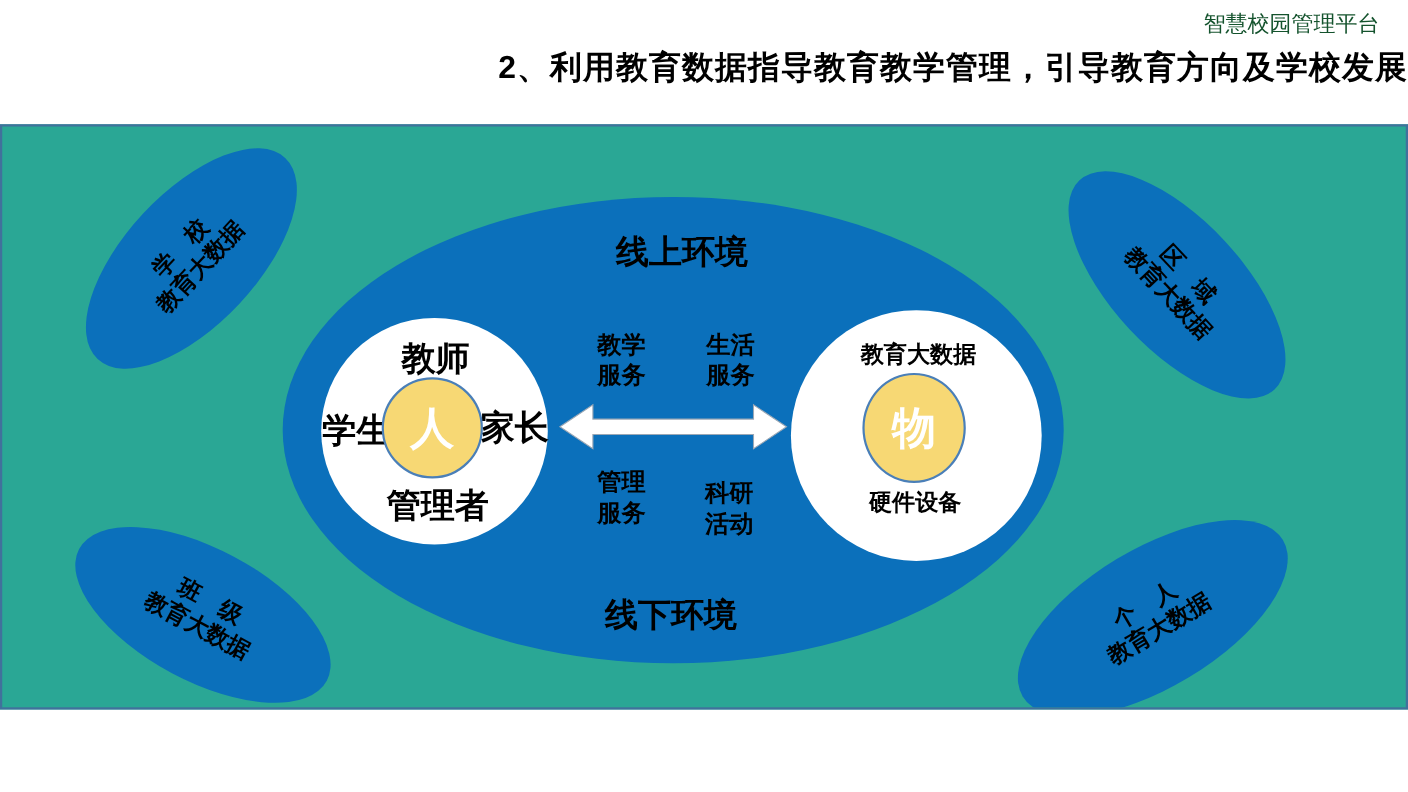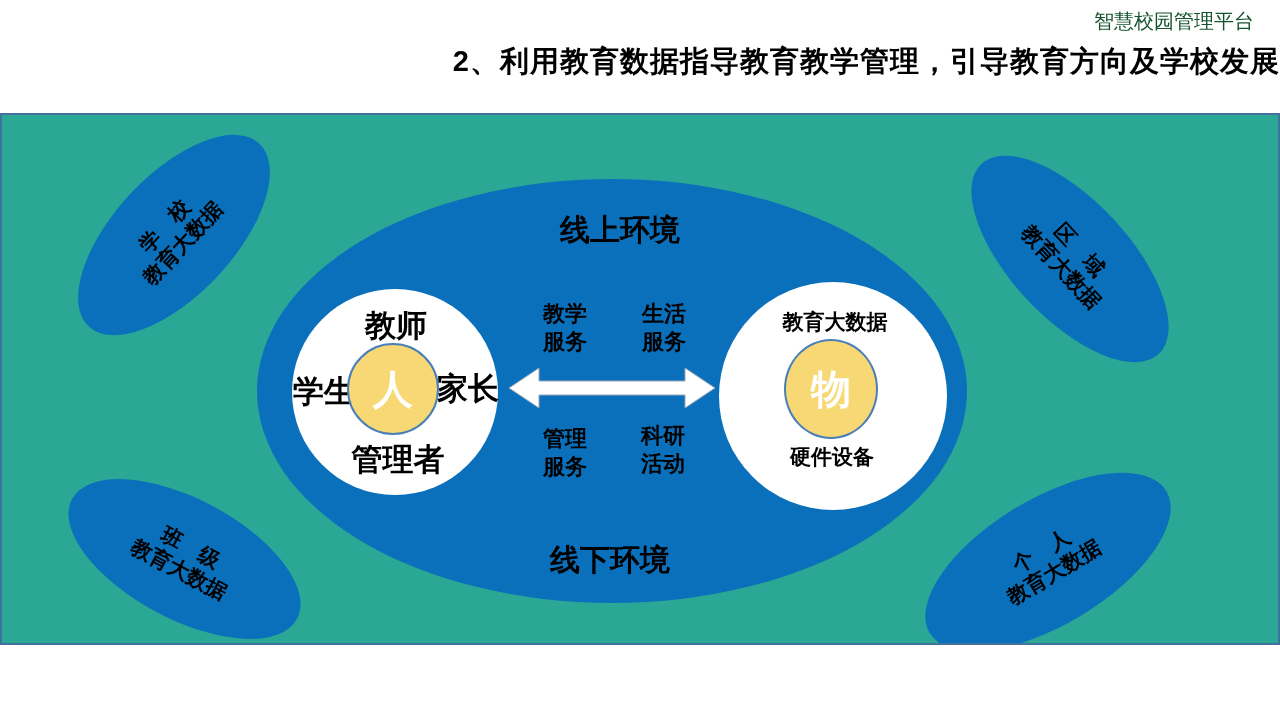--- a/index.html
+++ b/index.html
@@ -67,21 +67,21 @@
   .lbl-manager { left: 396px; top: 345px; }
 
   .lbl-thing { font-size: 21px; }
   .lbl-infosys  { left: 833px; top: 207px; }
   .lbl-hardware { left: 830px; top: 342px; }
 
   .svc { font-size: 22px; line-height: 1.25; text-align: right; }
   .svc-1 { left: 563px; top: 212px; }
   .svc-2 { left: 662px; top: 212px; }
   .svc-3 { left: 563px; top: 337px; }
-  .svc-4 { left: 661px; top: 334px; }
+  .svc-4 { left: 661px; top: 347px; }
   .svc span { display: block; }
 
   .arrow-wrap { position: absolute; left: 505px; top: 245px; width: 210px; height: 56px; }
 </style>
 </head>
 <body>
 
 <div class="platform-label">智慧校园管理平台</div>
 <h1 class="slide-title">2、利用教育数据指导教育教学管理，引导教育方向及学校发展</h1>
 

